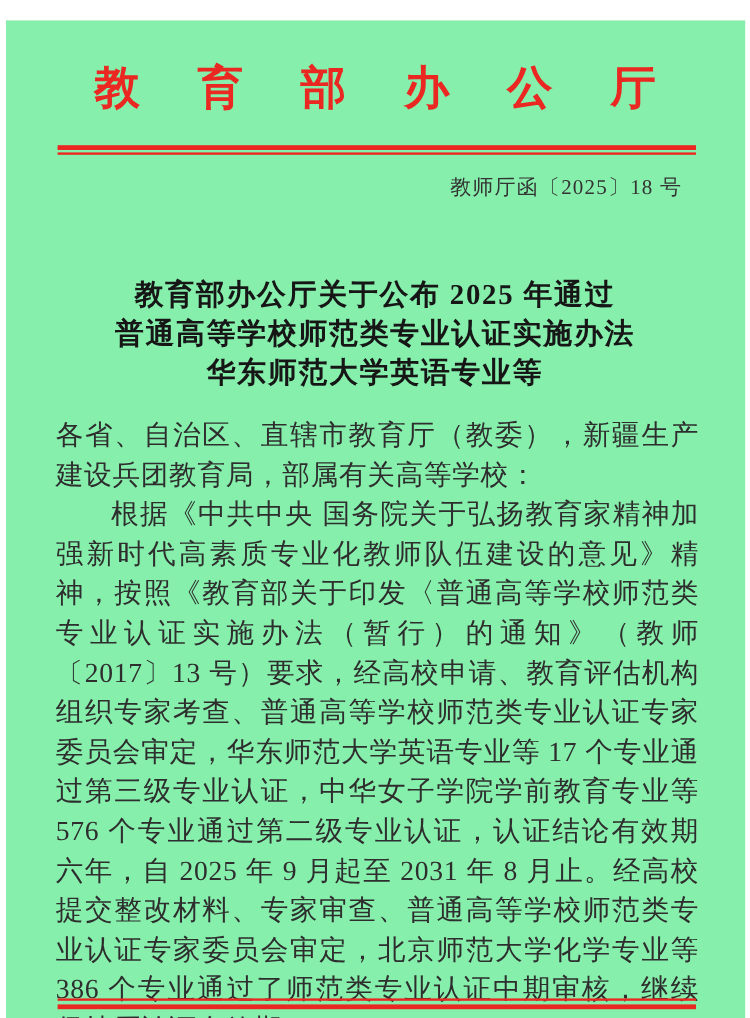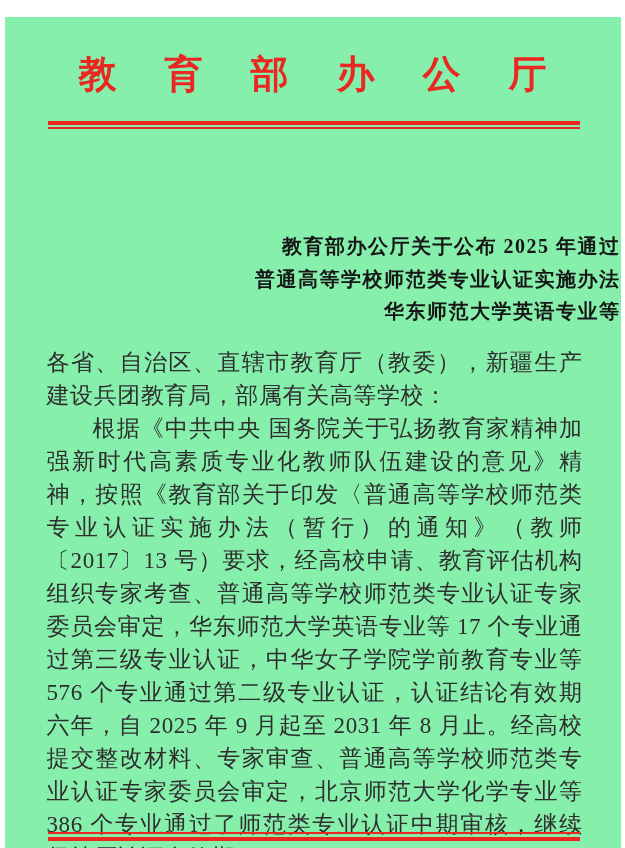--- a/index.html
+++ b/index.html
@@ -50,22 +50,22 @@
     letter-spacing: 1px;
     color: #333333;
   }
 
   
   .notice-title {
     position: absolute;
     top: 213px;
     left: 0;
     width: 100%;
-    text-align: right;
-    font-size: 20px;
+    text-align: center;
+    font-size: 24px;
     line-height: 32.5px;
     font-weight: bold;
     letter-spacing: 1.5px;
     color: var(--title-color, #161616);
   }
 
   
   .body-text {
     position: absolute;
     top: 329px;
@@ -95,20 +95,21 @@
 
 <div class="page">
 
   <div class="agency-name">教育部办公厅</div>
 
   <div class="rule-top">
     <div class="line-thick"></div>
     <div class="line-thin"></div>
   </div>
 
+  <div class="doc-number">教师厅函〔2025〕18 号</div>
 
   <div class="notice-title">
     <div>教育部办公厅关于公布 2025 年通过</div>
     <div>普通高等学校师范类专业认证实施办法</div>
     <div>华东师范大学英语专业等</div>
   </div>
 
   <div class="body-text">
     <p>各省、自治区、直辖市教育厅（教委），新疆生产建设兵团教育局，部属有关高等学校：</p>
     <p class="indented">根据《中共中央 国务院关于弘扬教育家精神加强新时代高素质专业化教师队伍建设的意见》精神，按照《教育部关于印发〈普通高等学校师范类专业认证实施办法（暂行）的通知》（教师〔2017〕13 号）要求，经高校申请、教育评估机构组织专家考查、普通高等学校师范类专业认证专家委员会审定，华东师范大学英语专业等 17 个专业通过第三级专业认证，中华女子学院学前教育专业等 576 个专业通过第二级专业认证，认证结论有效期六年，自 2025 年 9 月起至 2031 年 8 月止。经高校提交整改材料、专家审查、普通高等学校师范类专业认证专家委员会审定，北京师范大学化学专业等 386 个专业通过了师范类专业认证中期审核，继续保持原认证有效期。</p>

